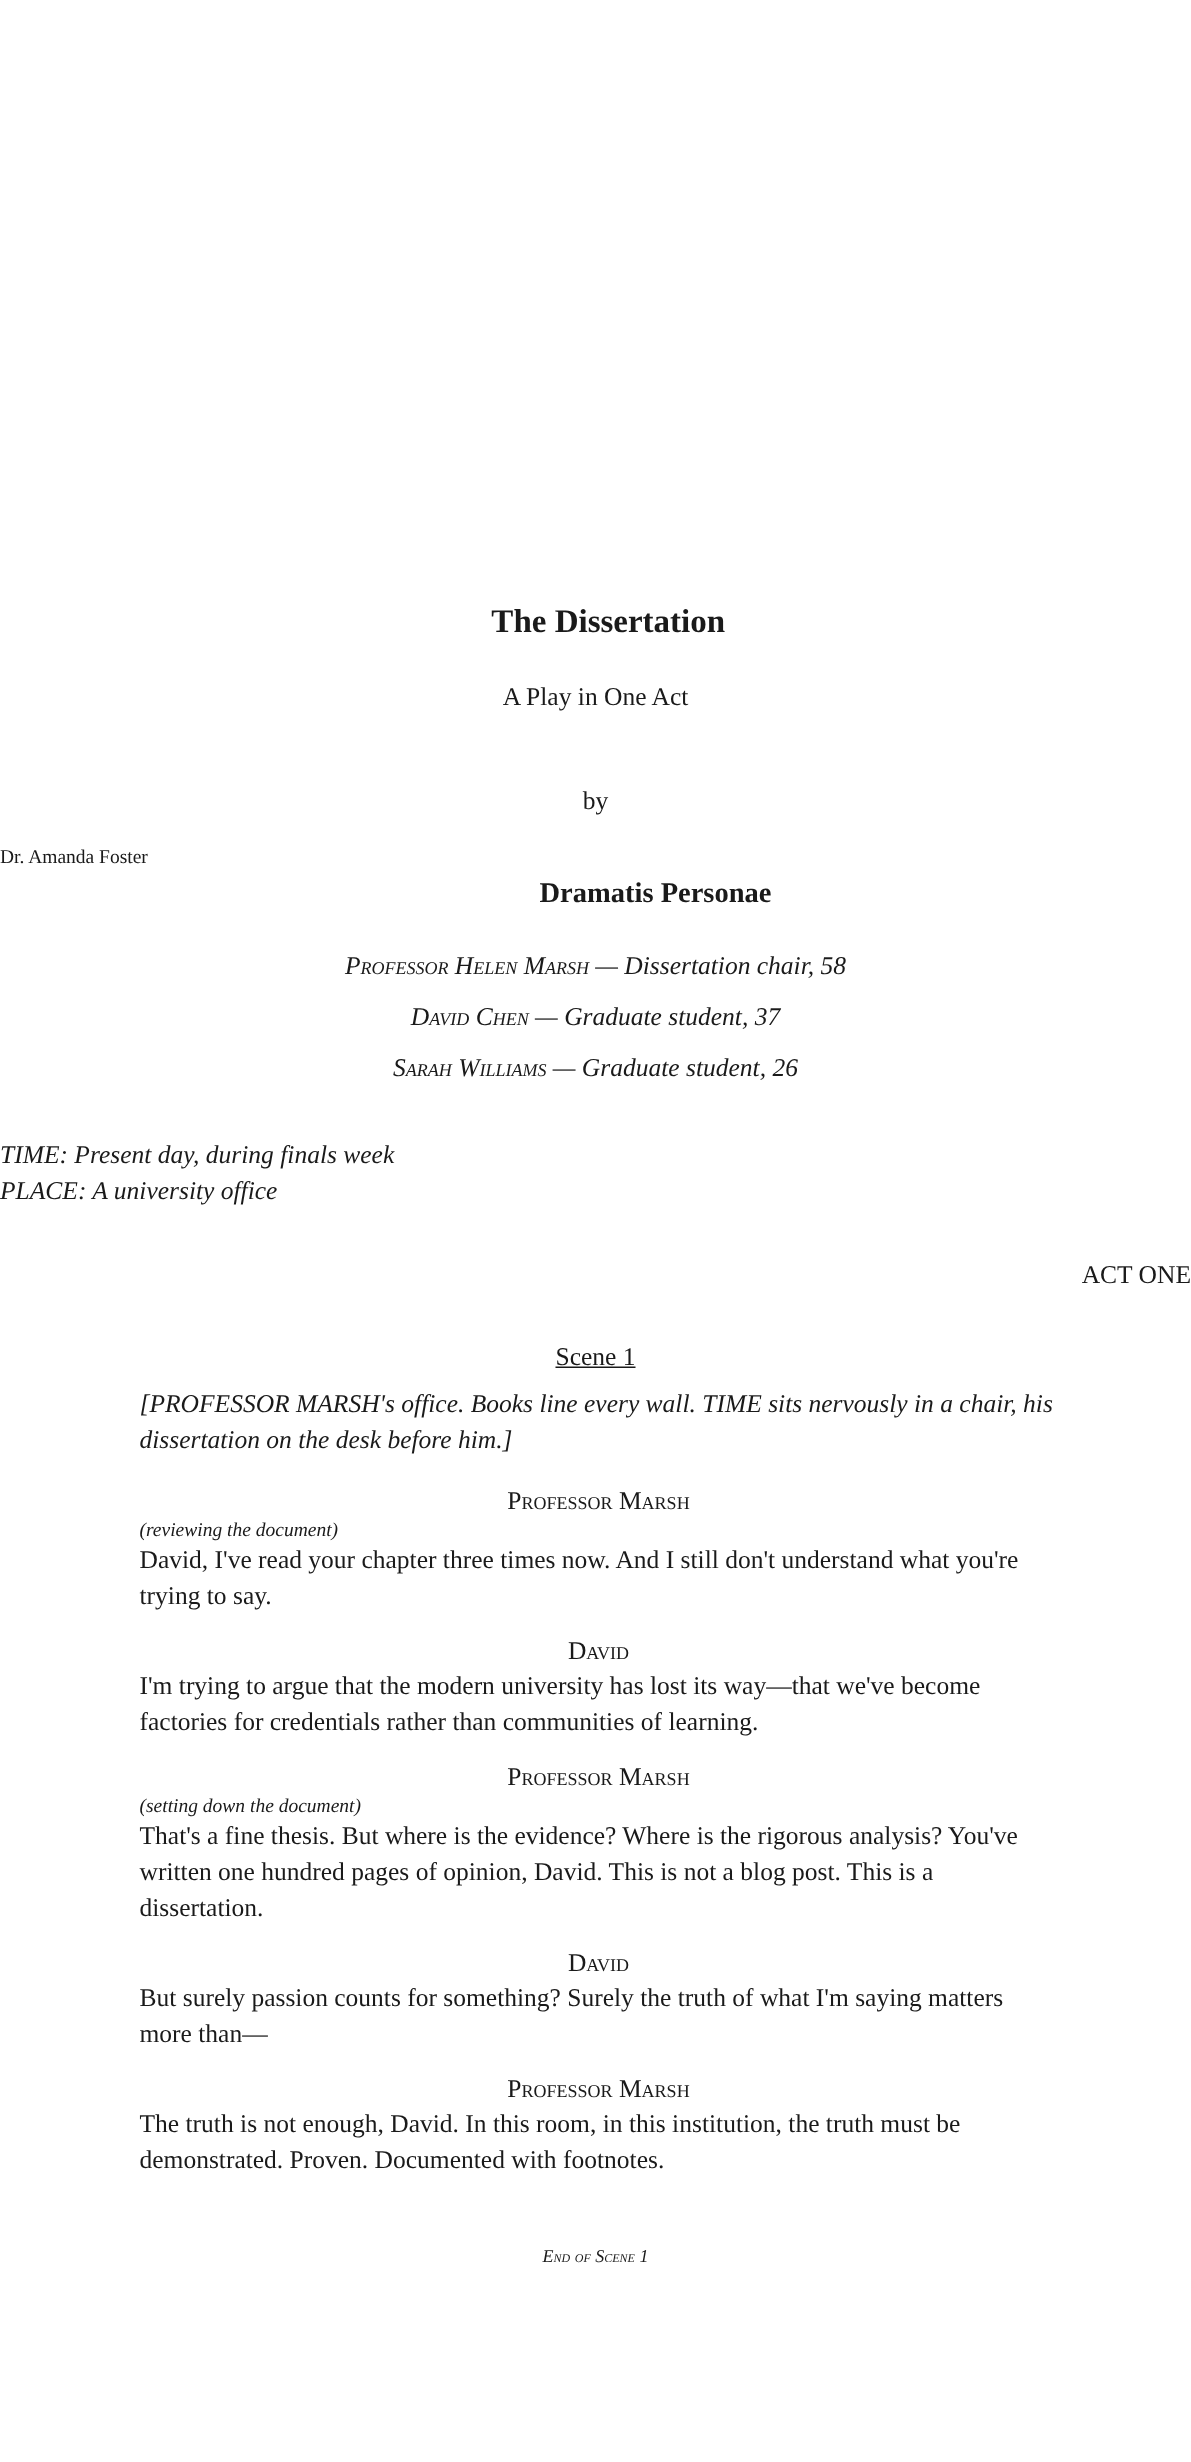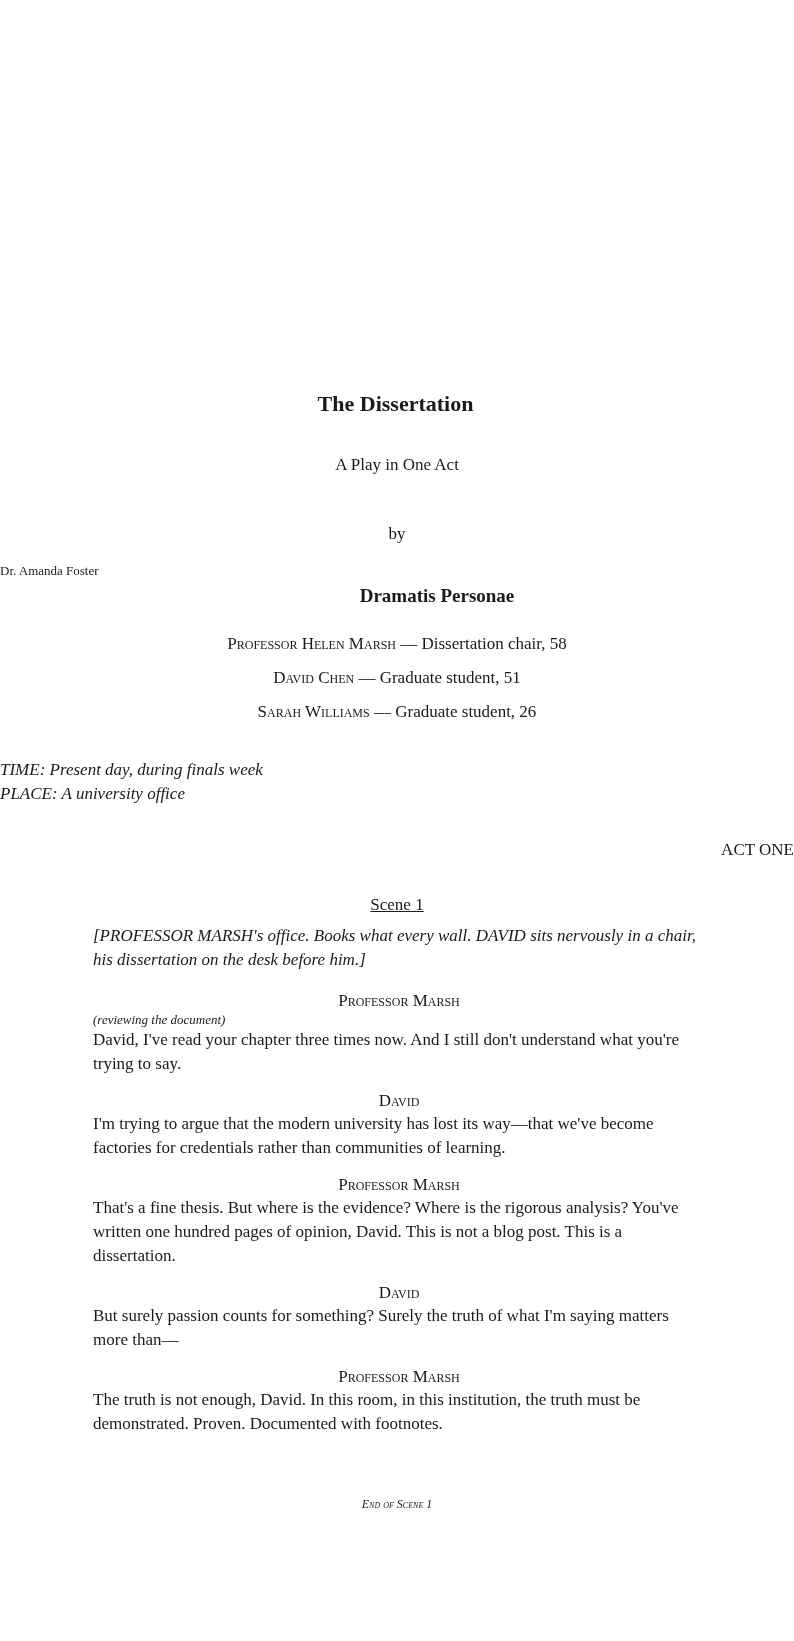--- a/index.html
+++ b/index.html
@@ -23,21 +23,21 @@
     }
     .title {
       position: absolute;
       top: 385px;
       left: 0;
       width: 779px;
       text-align: center;
       font-weight: bold;
       font-size: 22px;
       line-height: 26px;
-      margin: 6px;
+      margin: 16px;
     }
     .subtitle {
       position: absolute;
       top: 454px;
       left: 0; width: 794px;
       text-align: center;
       font-size: 17px;
       line-height: 22px;
     }
     .by {
@@ -72,20 +72,21 @@
       top: 633px;
       left: 0; width: 794px;
       margin: 0; padding: 0;
       list-style: none;
       text-align: center;
       font-size: 17px;
     }
     .cast li {
       height: 34px;
       line-height: 22px;
+      font-style: italic;
     }
     .sc {
       font-variant: small-caps;
     }
     .setting {
       position: absolute;
       top: 758px;
       left: 0; width: 794px;
       text-align: left;
       font-style: italic;
@@ -158,53 +159,54 @@
   <div class="by">by</div>
   <div class="author">Dr. Amanda Foster</div>
 
   <h2 class="dp-heading">Dramatis Personae</h2>
 
   <ul class="cast">
     <li>
       <span class="sc">Professor Helen Marsh</span><span> — </span><span>Dissertation chair, 58</span>
     </li>
     <li>
-      <span class="sc">David Chen</span><span> — </span><span>Graduate student, 51</span>
+      <span class="sc">David Chen</span><span> — </span><span>Graduate student, 37</span>
     </li>
     <li>
       <span class="sc">Sarah Williams</span><span> — </span><span>Graduate student, 26</span>
     </li>
   </ul>
 
   <div class="setting">
     <div>TIME: Present day, during finals week</div>
     <div>PLACE: A university office</div>
   </div>
 
   <div class="act">ACT ONE</div>
   <div class="scene">
     <span>Scene 1</span>
   </div>
 
   <div class="script">
-    <p class="stage-direction">[PROFESSOR MARSH's office. Books what every wall. DAVID sits nervously in a chair, his dissertation on the desk before him.]</p>
+    <p class="stage-direction">[PROFESSOR MARSH's office. Books line every wall. TIME sits nervously in a chair, his dissertation on the desk before him.]</p>
 
     <div class="speech">
       <div class="character">Professor Marsh</div>
       <div class="paren">(reviewing the document)</div>
       <div class="dialogue">David, I've read your chapter three times now. And I still don't understand what you're trying to say.</div>
     </div>
 
     <div class="speech">
       <div class="character">David</div>
       <div class="dialogue">I'm trying to argue that the modern university has lost its way—that we've become factories for credentials rather than communities of learning.</div>
     </div>
 
     <div class="speech">
       <div class="character">Professor Marsh</div>
+      <div class="paren">(setting down the document)</div>
       <div class="dialogue">That's a fine thesis. But where is the evidence? Where is the rigorous analysis? You've written one hundred pages of opinion, David. This is not a blog post. This is a dissertation.</div>
     </div>
 
     <div class="speech">
       <div class="character">David</div>
       <div class="dialogue">But surely passion counts for something? Surely the truth of what I'm saying matters more than—</div>
     </div>
 
     <div class="speech">
       <div class="character">Professor Marsh</div>

